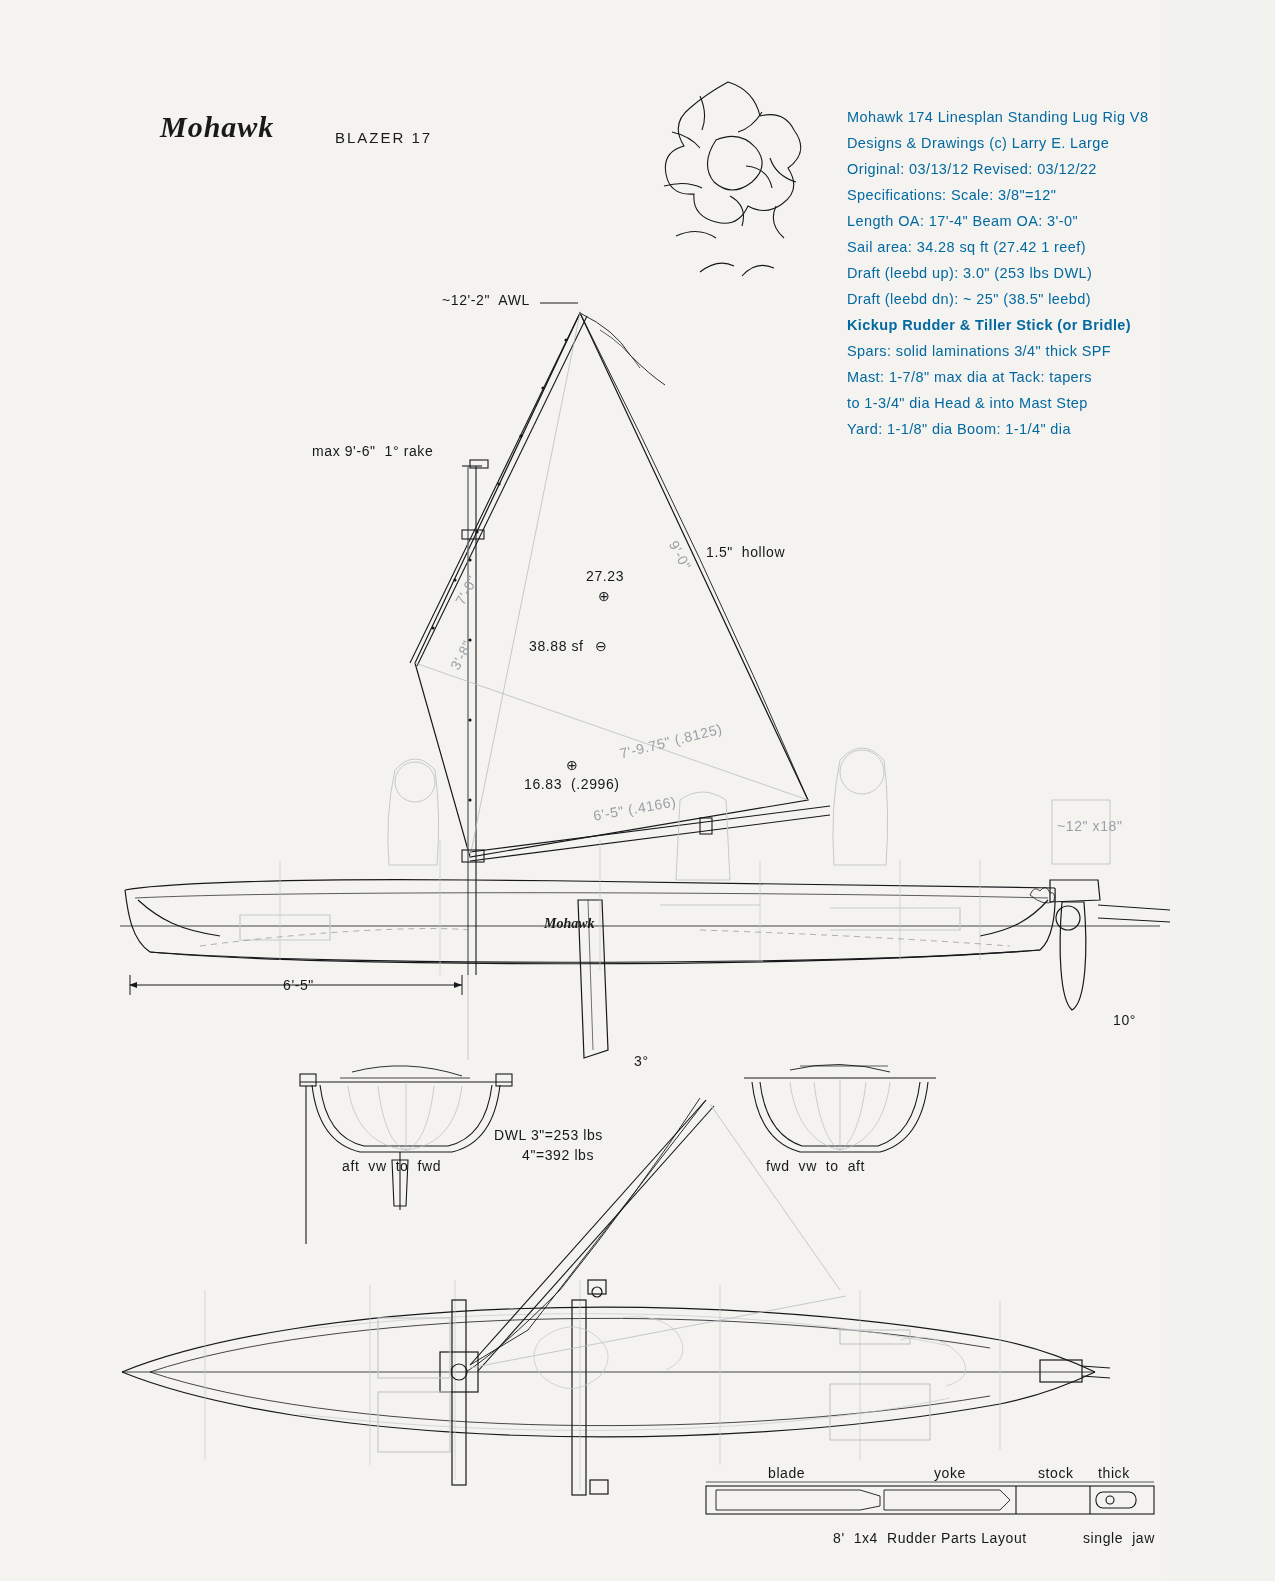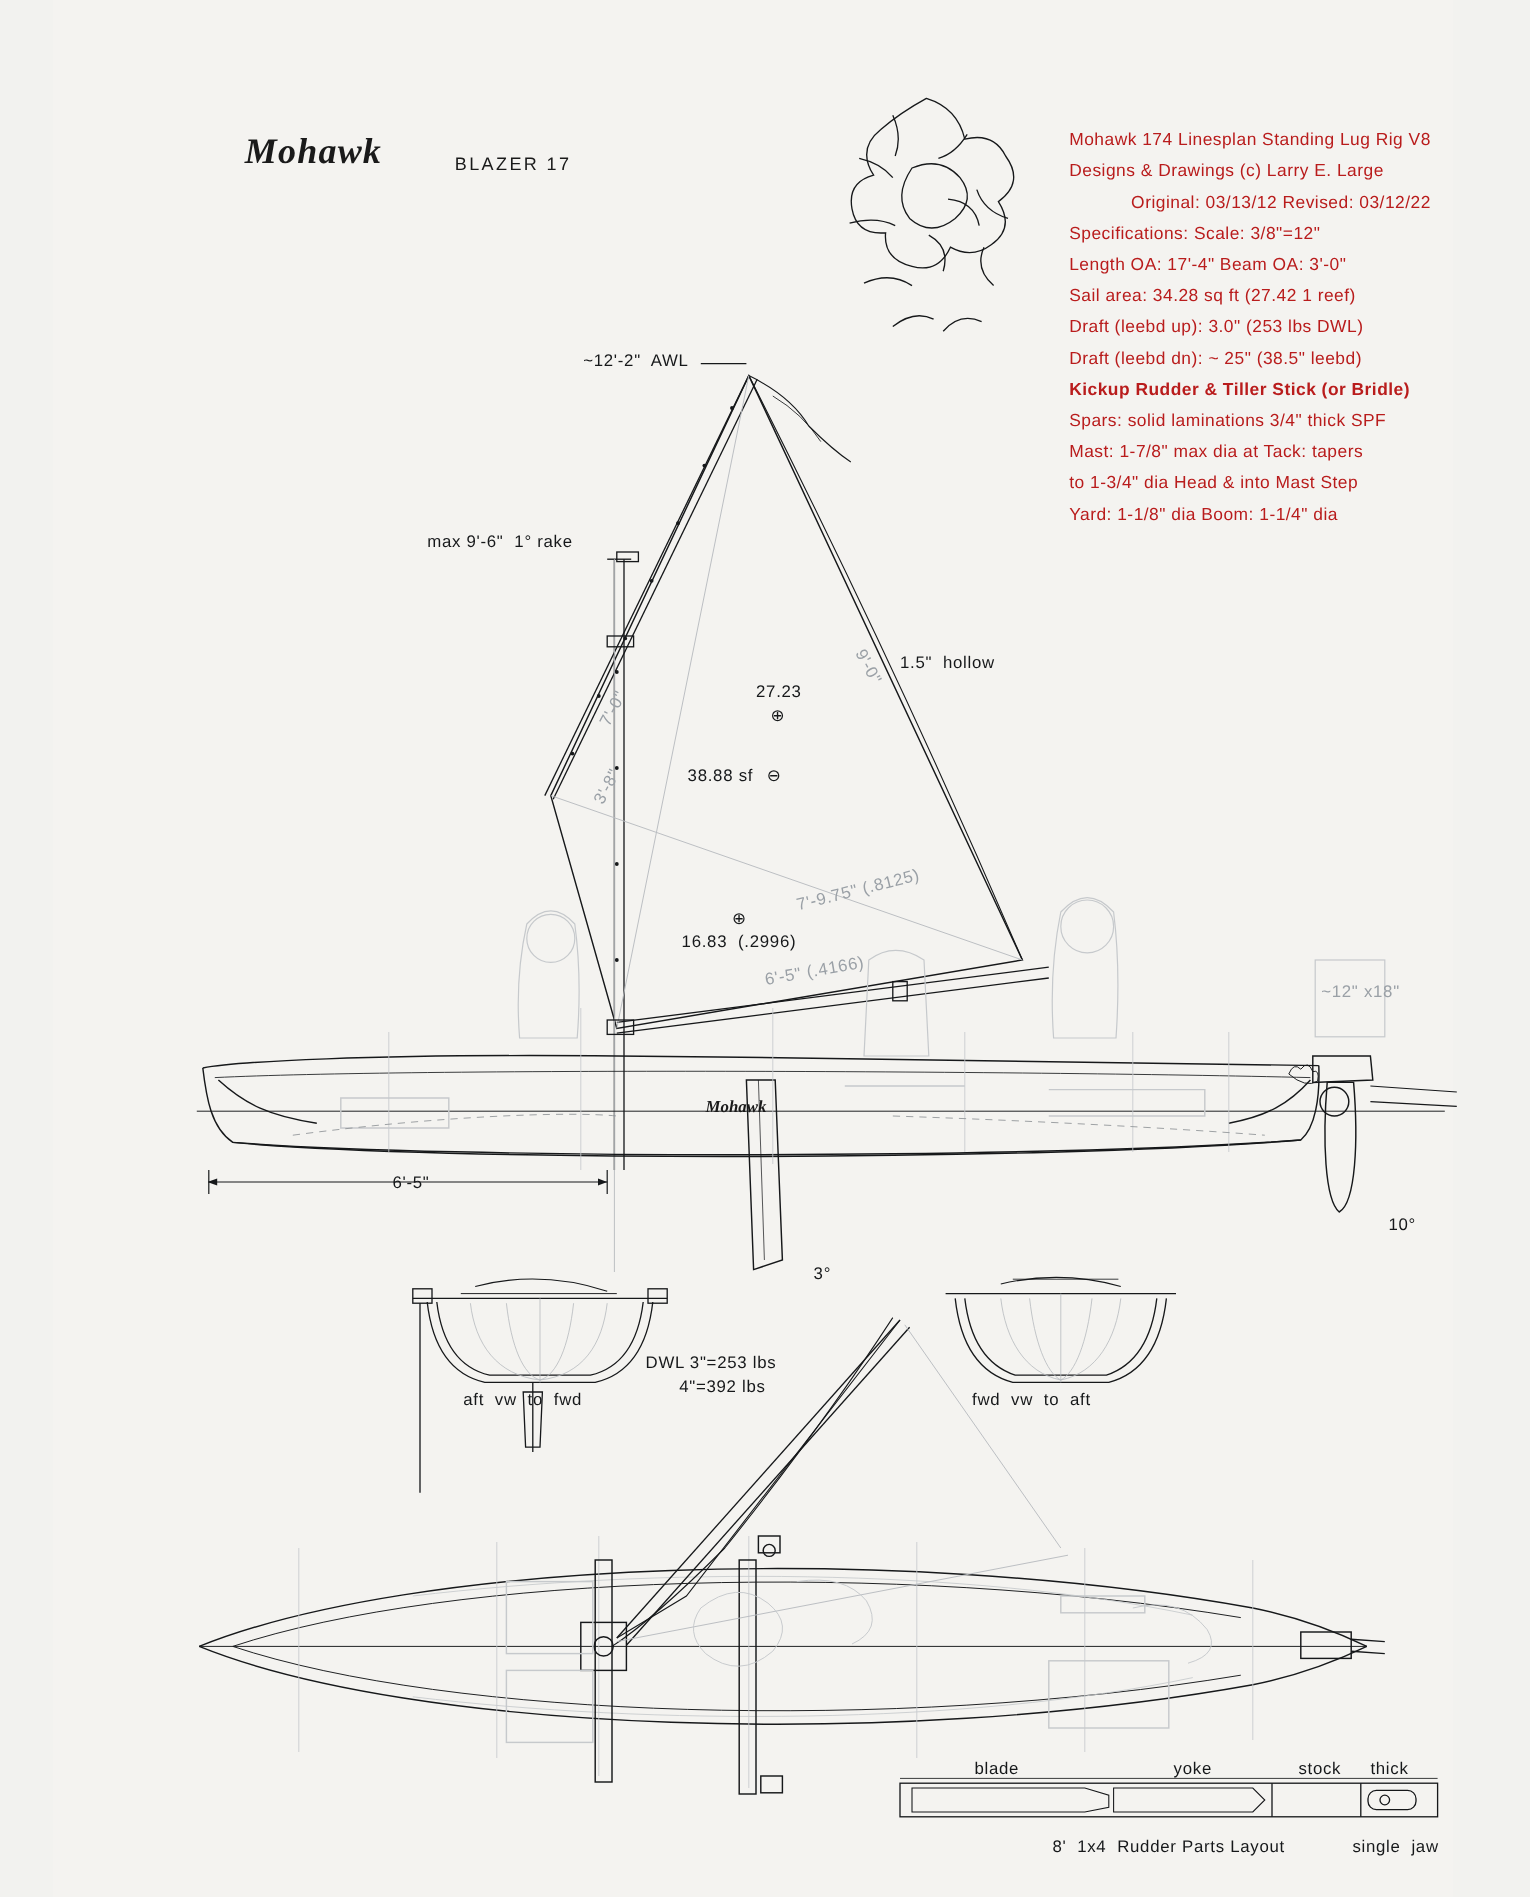--- a/index.html
+++ b/index.html
@@ -1,22 +1,22 @@
 <!DOCTYPE html>
 <html><head>
 <meta charset="utf-8">
 <style>
   html,body{margin:0;padding:0;background:#f2f2ef;}
   body{width:1275px;height:1581px;position:relative;overflow:hidden;
        font-family:"Liberation Sans", sans-serif;color:#1a1a1a;}
-  .sheet{position:absolute;left:0;top:0;width:1167px;height:1581px;background:#f4f3f0;margin-left:44px;}
+  .sheet{position:absolute;left:0;top:0;width:1167px;height:1581px;background:#f4f3f0;}
   .abs{position:absolute;}
   svg{position:absolute;left:0;top:0;width:1275px;height:1581px;overflow:visible;}
   .txt{position:absolute;white-space:pre;font-family:"Liberation Sans", sans-serif;}
-  .spec{font-size:14.5px;letter-spacing:0.4px;color:#b91c1c;}
+  .spec{font-size:14.5px;letter-spacing:0.4px;color:#0369a1;}
   .lbl{font-size:14px;letter-spacing:0.6px;color:#16181a;}
   .brand{font-family:"Liberation Serif", serif;font-style:italic;font-weight:bold;
          font-size:30px;letter-spacing:1px;color:#1a1a1a;}
   .brand-sub{font-size:15px;letter-spacing:2px;color:#1a1a1a;}
   .rot-1{transform:rotate(-62deg);transform-origin:left top;}
   .rot-2{transform:rotate(62deg);transform-origin:left top;}
   .rot-3{transform:rotate(-14deg);transform-origin:left top;}
   .rot-4{transform:rotate(-10deg);transform-origin:left top;}
   .faint{color:#9aa0a6;}
 </style>
@@ -247,21 +247,21 @@
       <path d="M730,196 q18,10 12,30 M746,166 q22,2 26,22"></path>
     </g>
   </svg>
 
   <div class="txt brand" style="left:160px;top:110px;">Mohawk</div>
   <div class="txt brand-sub" style="left:335px;top:129px;">BLAZER 17</div>
 
   <div class="abs" style="left:847px;top:104px;">
     <div class="spec" style="line-height:26px;">Mohawk 174 Linesplan Standing Lug Rig V8</div>
     <div class="spec" style="line-height:26px;">Designs &amp; Drawings (c) Larry E. Large</div>
-    <div class="spec" style="line-height:26px;text-align:right;">Original: 03/13/12   Revised: 03/12/22</div>
+    <div class="spec" style="line-height:26px;">Original: 03/13/12   Revised: 03/12/22</div>
     <div class="spec" style="line-height:26px;">Specifications:             Scale: 3/8"=12"</div>
     <div class="spec" style="line-height:26px;">Length OA: 17'-4"   Beam OA: 3'-0"</div>
     <div class="spec" style="line-height:26px;">Sail area: 34.28 sq ft (27.42 1 reef)</div>
     <div class="spec" style="line-height:26px;">Draft (leebd up): 3.0" (253 lbs DWL)</div>
     <div class="spec" style="line-height:26px;">Draft (leebd dn): ~ 25" (38.5" leebd)</div>
     <div class="spec" style="line-height:26px;font-weight:bold;">Kickup Rudder &amp; Tiller Stick (or Bridle)</div>
     <div class="spec" style="line-height:26px;">Spars: solid laminations 3/4" thick SPF</div>
     <div class="spec" style="line-height:26px;">Mast: 1-7/8" max dia at Tack: tapers</div>
     <div class="spec" style="line-height:26px;">to 1-3/4" dia Head &amp; into Mast Step</div>
     <div class="spec" style="line-height:26px;">Yard: 1-1/8" dia     Boom: 1-1/4" dia</div>

